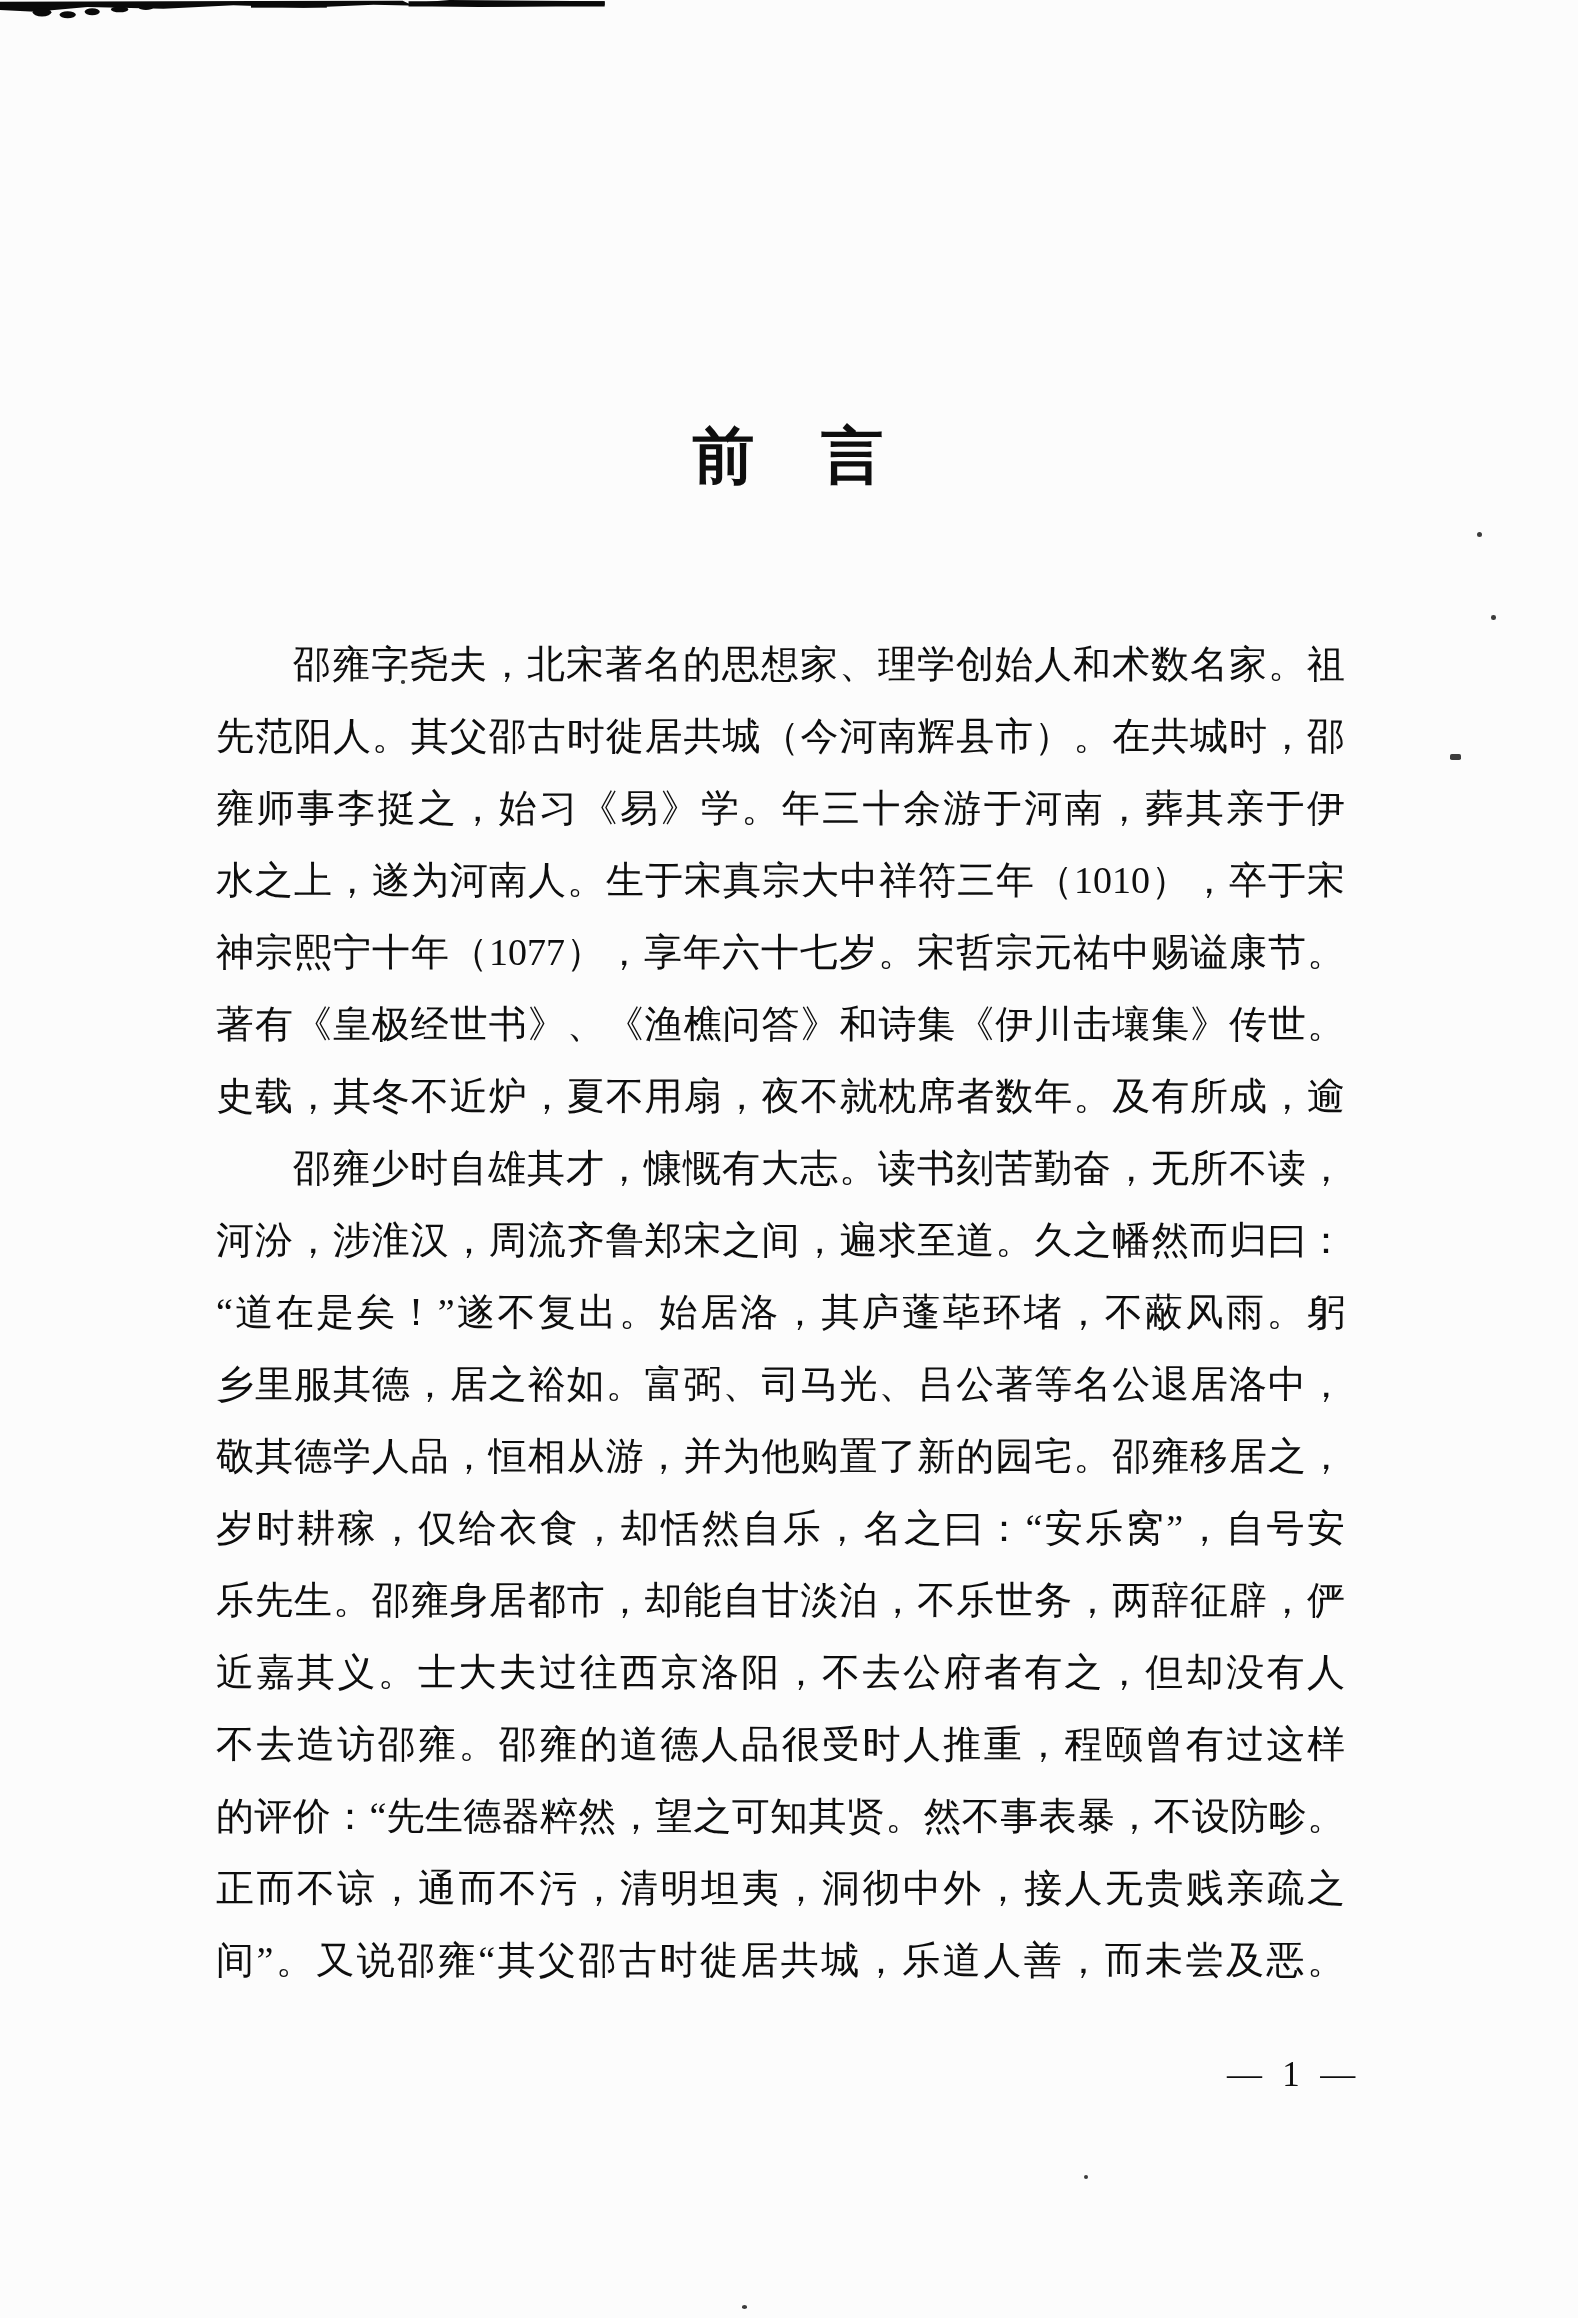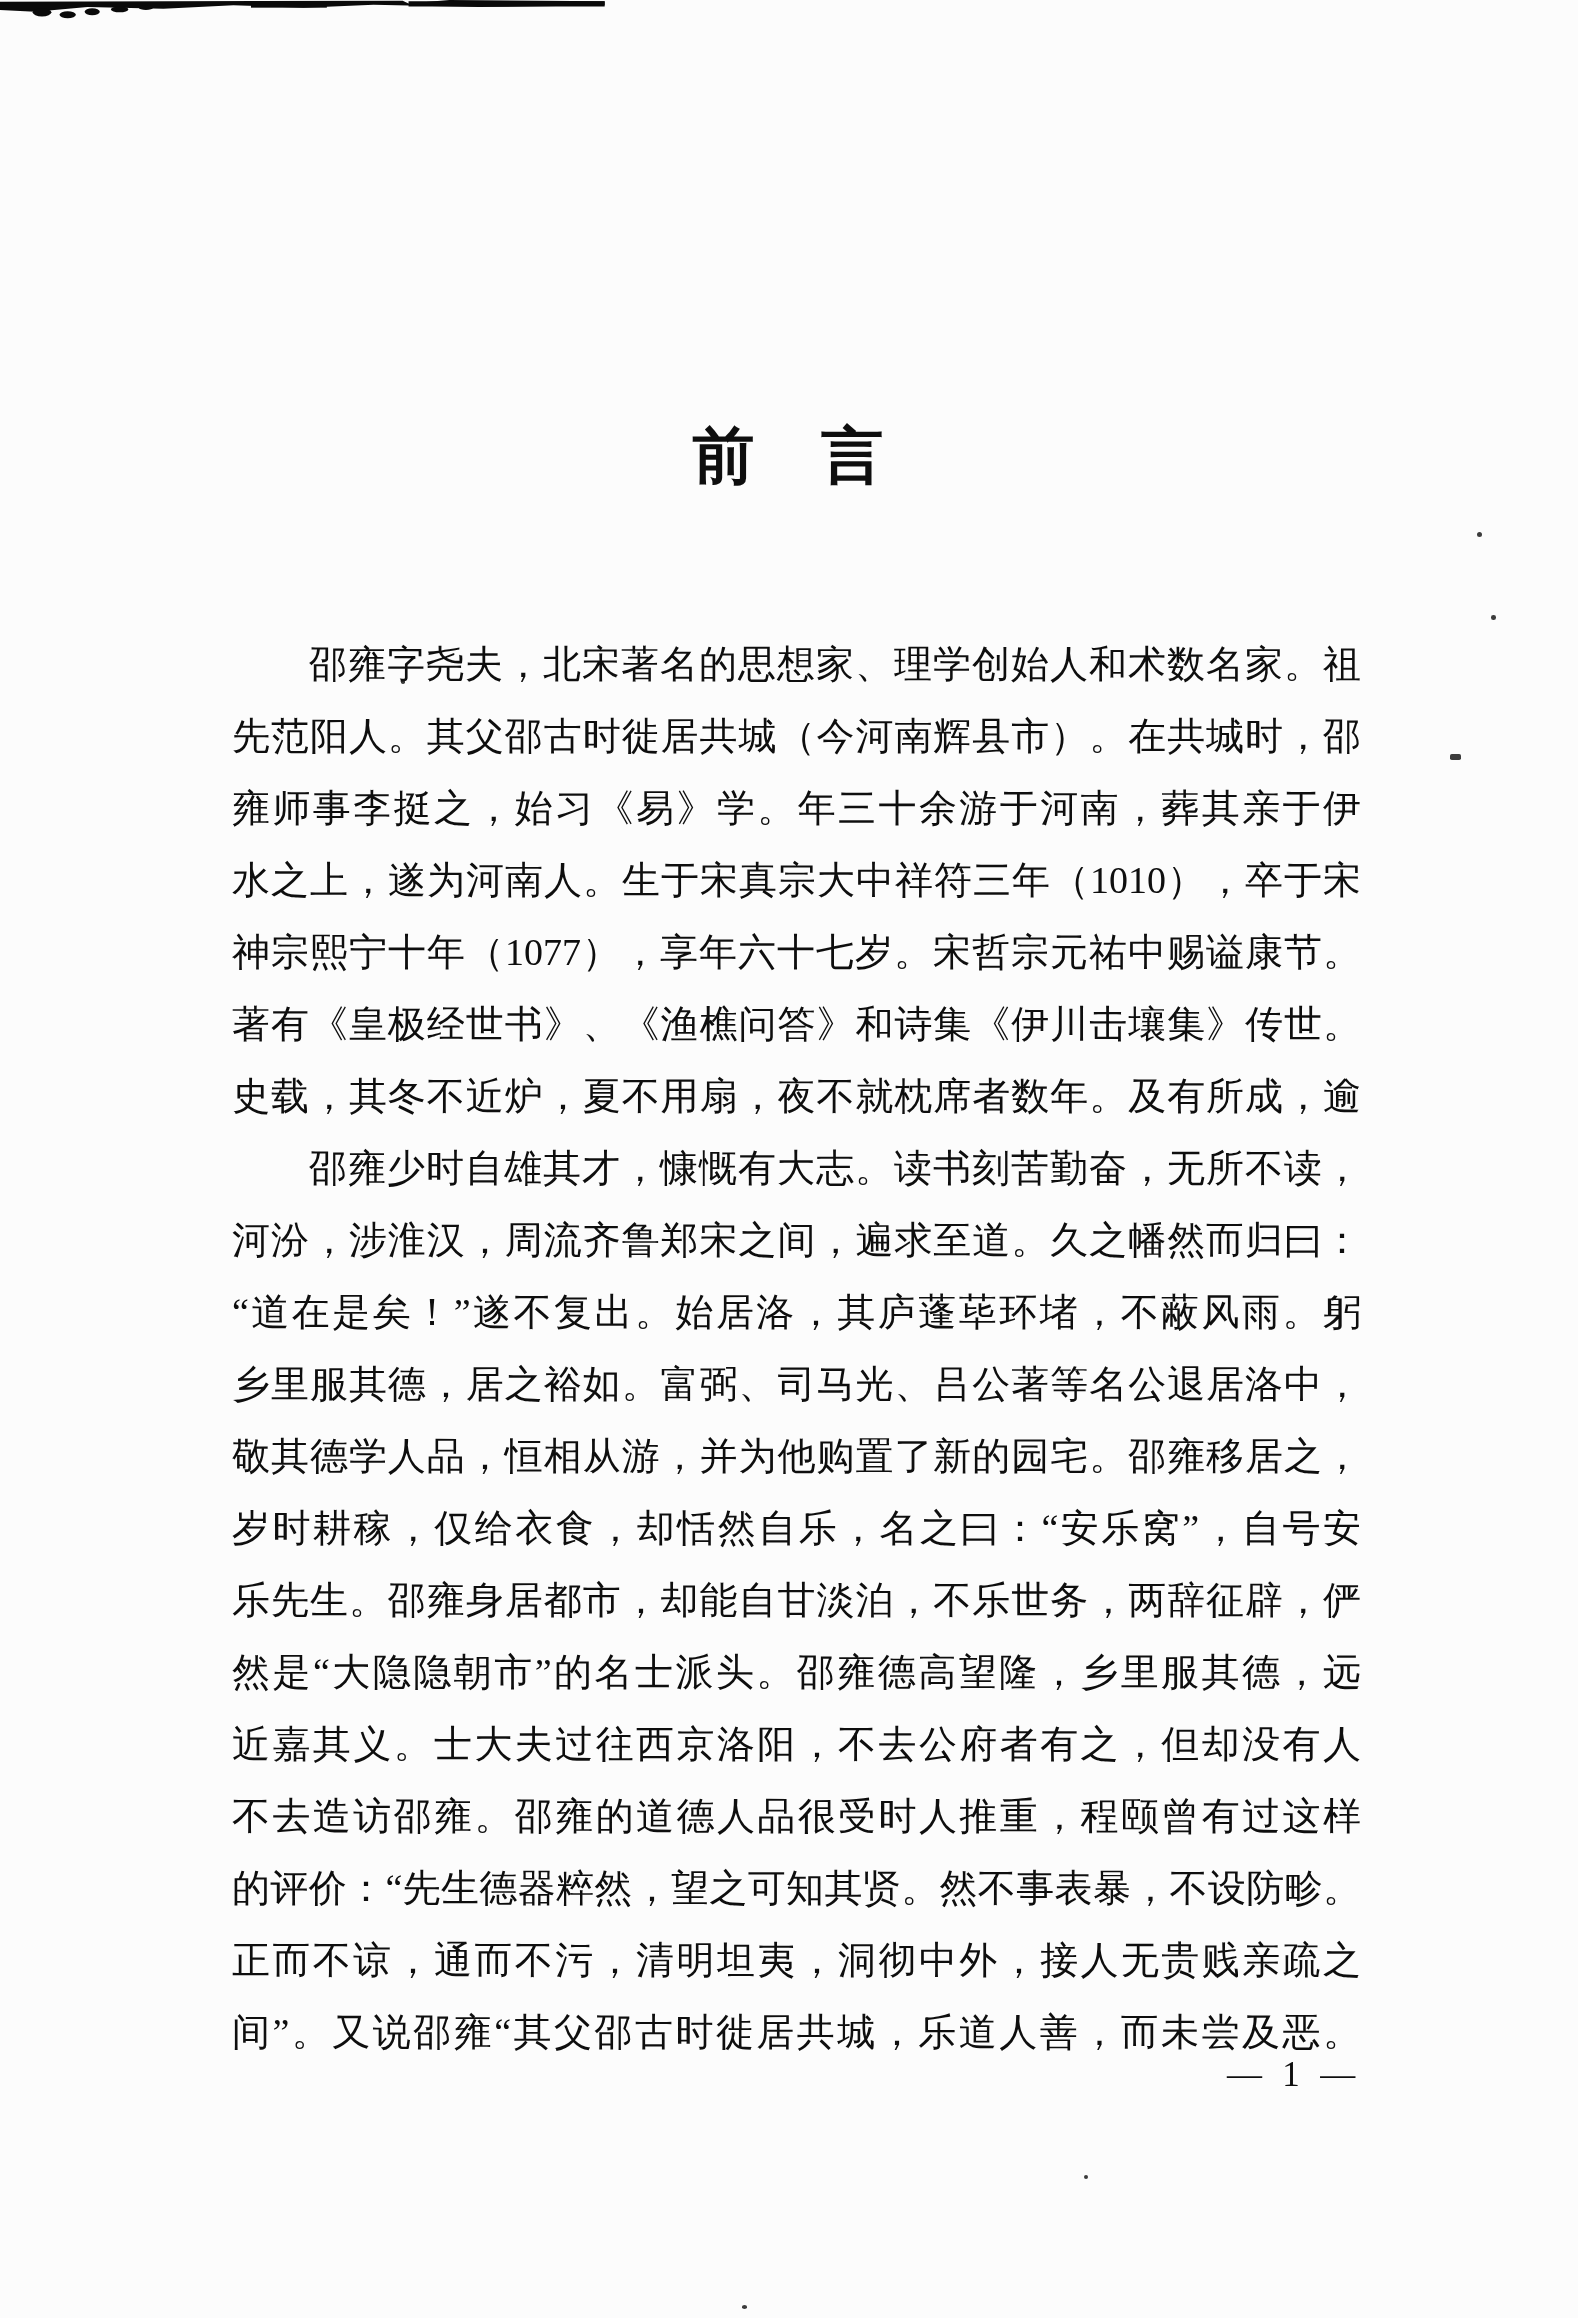--- a/index.html
+++ b/index.html
@@ -16,21 +16,21 @@
     position:absolute;
     top:414px; left:30px; width:1518px;
     text-align:center;
     font-size:62px;
     font-weight:700;
     letter-spacing:2.3px;
     white-space:pre;
   }
   .body-block {
     position:absolute;
-    left:232px; top:628px; width:1129px;
+    left:216px; top:628px; width:1129px;
   }
   .line {
     font-size:38px;
     height:72px;
     line-height:72px;
     text-align:justify;
     text-align-last:justify;
     -moz-text-align-last:justify;
     font-kerning:none;
     overflow:hidden;
@@ -72,21 +72,20 @@
     <div class="line">神宗熙宁十年（1077），享年六十七岁。宋哲宗元祐中赐谥康节。</div>
     <div class="line">著有《皇极经世书》、《渔樵问答》和诗集《伊川击壤集》传世。</div>
     <div class="line">史载，其冬不近炉，夏不用扇，夜不就枕席者数年。及有所成，逾</div>
     <div class="line indent">邵雍少时自雄其才，慷慨有大志。读书刻苦勤奋，无所不读，</div>
     <div class="line">河汾，涉淮汉，周流齐鲁郑宋之间，遍求至道。久之幡然而归曰：</div>
     <div class="line">“道在是矣！”遂不复出。始居洛，其庐蓬荜环堵，不蔽风雨。躬</div>
     <div class="line">乡里服其德，居之裕如。富弼、司马光、吕公著等名公退居洛中，</div>
     <div class="line">敬其德学人品，恒相从游，并为他购置了新的园宅。邵雍移居之，</div>
     <div class="line">岁时耕稼，仅给衣食，却恬然自乐，名之曰：“安乐窝”，自号安</div>
     <div class="line">乐先生。邵雍身居都市，却能自甘淡泊，不乐世务，两辞征辟，俨</div>
-    <div class="line">然是“大隐隐朝市”的名士派头。邵雍德高望隆，乡里服其德，远</div>
     <div class="line">近嘉其义。士大夫过往西京洛阳，不去公府者有之，但却没有人</div>
     <div class="line">不去造访邵雍。邵雍的道德人品很受时人推重，程颐曾有过这样</div>
     <div class="line">的评价：“先生德器粹然，望之可知其贤。然不事表暴，不设防畛。</div>
     <div class="line">正而不谅，通而不污，清明坦夷，洞彻中外，接人无贵贱亲疏之</div>
     <div class="line">间”。又说邵雍“其父邵古时徙居共城，乐道人善，而未尝及恶。</div>
   </div>
 
   <div class="footer-pagenum">— 1 —</div>
 
   <div class="speck" style="left:1477px; top:532px; width:5.3px; height:5.3px;"></div>

